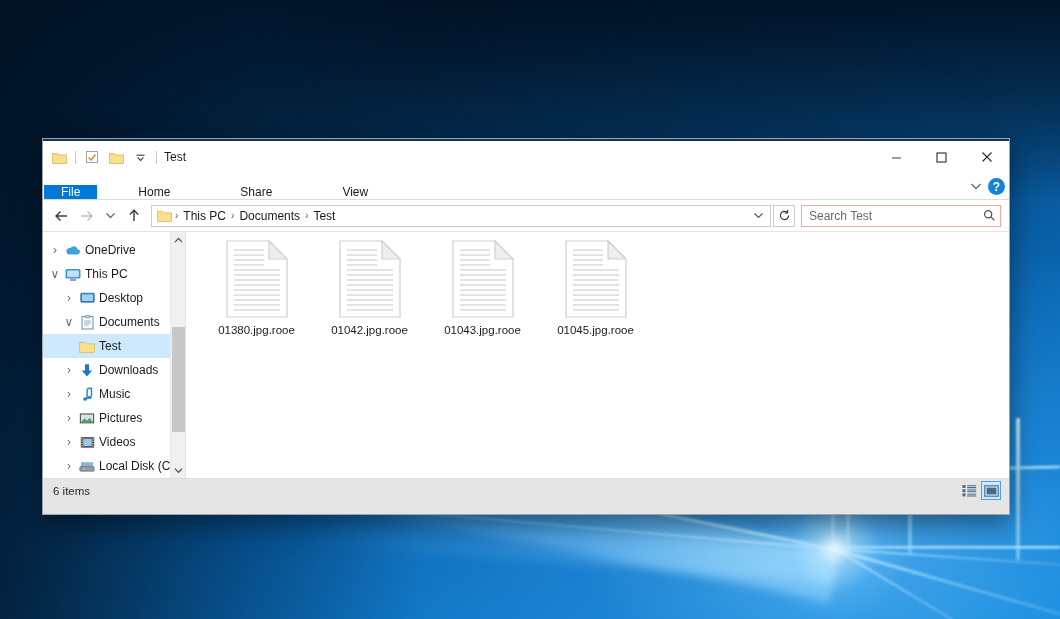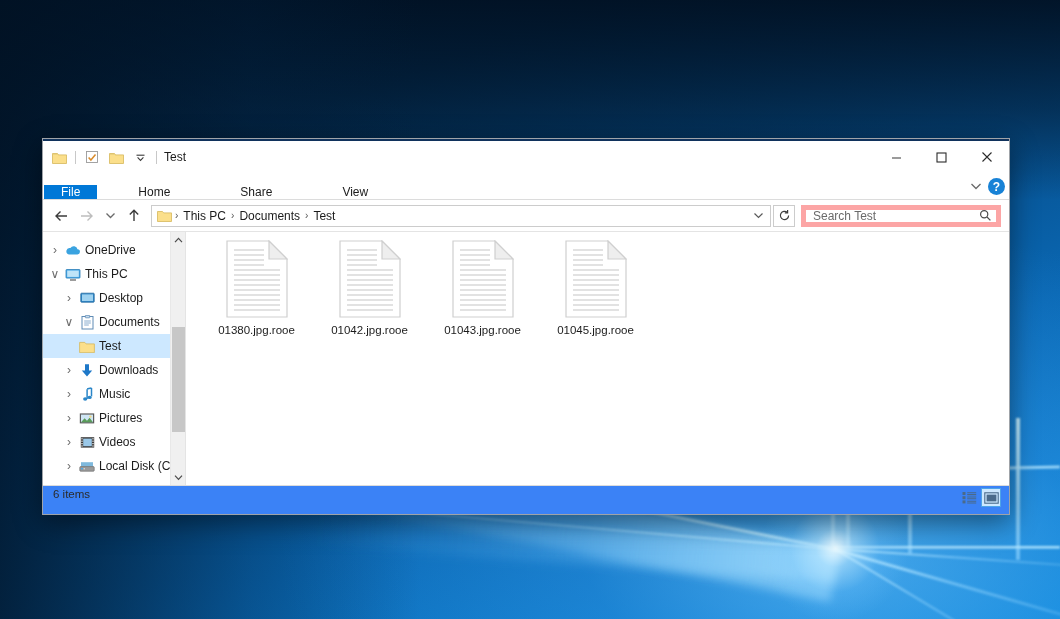--- a/index.html
+++ b/index.html
@@ -163,21 +163,21 @@
     color: #555; font-size: 10px;
     padding: 0 1px;
   }
   #addr-drop, #refresh-btn {
     width: 20px; height: 20px;
     display: flex; align-items: center; justify-content: center;
     flex: none;
   }
   #searchbox {
     width: 200px; height: 22px; flex: none;
-    border: 5px solid #fca5a5;
+    border: 1px solid #fca5a5;
     background: #ffffff;
     display: flex; align-items: center;
     margin-left: 4px;
     padding: 0 4px 0 7px;
   }
   #search-input {
     flex: 1; border: none; outline: none;
     font-family: "Liberation Sans", sans-serif;
     font-size: 12px; color: #6a6a6a;
     background: transparent;
@@ -259,22 +259,22 @@
   }
   .file-label {
     margin-top: 6px;
     font-size: 11.5px;
     color: #1b1b1b;
     white-space: nowrap;
   }
 
   
   #statusbar {
-    height: 29px; flex: none;
-    background: #3b82f6;
+    height: 36px; flex: none;
+    background: #e5e5e5;
     border-top: 1px solid #dcdcdc;
     display: flex; align-items: center;
     padding: 0 6px 12px 10px;
     position: relative;
   }
   #status-text { font-size: 11.5px; color: #2b2b2b; }
   #view-btns {
     position: absolute; right: 8px; top: 2px;
     display: flex; gap: 2px; align-items: center;
   }

